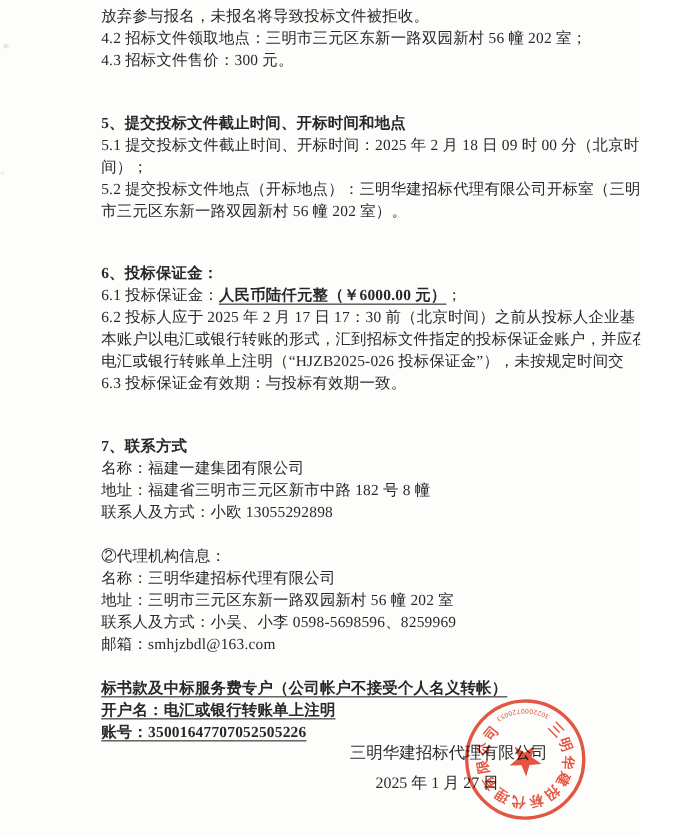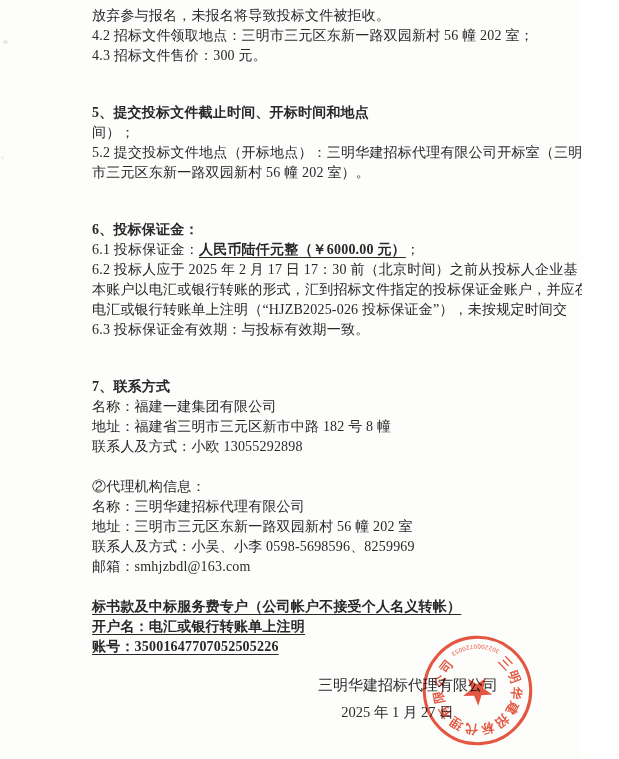--- a/index.html
+++ b/index.html
@@ -75,20 +75,21 @@
 <div class="page">
 
   <div class="speck s1"></div>
   <div class="speck s2"></div>
 
   <div class="doc">
       <div class="line normal">放弃参与报名，未报名将导致投标文件被拒收。</div>
       <div class="line normal">4.2 招标文件领取地点：三明市三元区东新一路双园新村 56 幢 202 室；</div>
       <div class="line normal">4.3 招标文件售价：300 元。</div>
       <div class="line bold">5、提交投标文件截止时间、开标时间和地点</div>
+      <div class="line normal">5.1 提交投标文件截止时间、开标时间：2025 年 2 月 18 日 09 时 00 分（北京时</div>
       <div class="line normal">间）；</div>
       <div class="line normal">5.2 提交投标文件地点（开标地点）：三明华建招标代理有限公司开标室（三明</div>
       <div class="line normal">市三元区东新一路双园新村 56 幢 202 室）。</div>
       <div class="line bold">6、投标保证金：</div>
       <div class="line"><span class="seg-normal">6.1 投标保证金：</span><span class="seg-bold-underline">人民币陆仟元整（￥6000.00 元）</span><span class="seg-normal">；</span></div>
       <div class="line normal">6.2 投标人应于 2025 年 2 月 17 日 17：30 前（北京时间）之前从投标人企业基</div>
       <div class="line normal">本账户以电汇或银行转账的形式，汇到招标文件指定的投标保证金账户，并应在</div>
       <div class="line normal">电汇或银行转账单上注明（“HJZB2025-026 投标保证金”），未按规定时间交</div>
       <div class="line normal">6.3 投标保证金有效期：与投标有效期一致。</div>
       <div class="line bold">7、联系方式</div>

